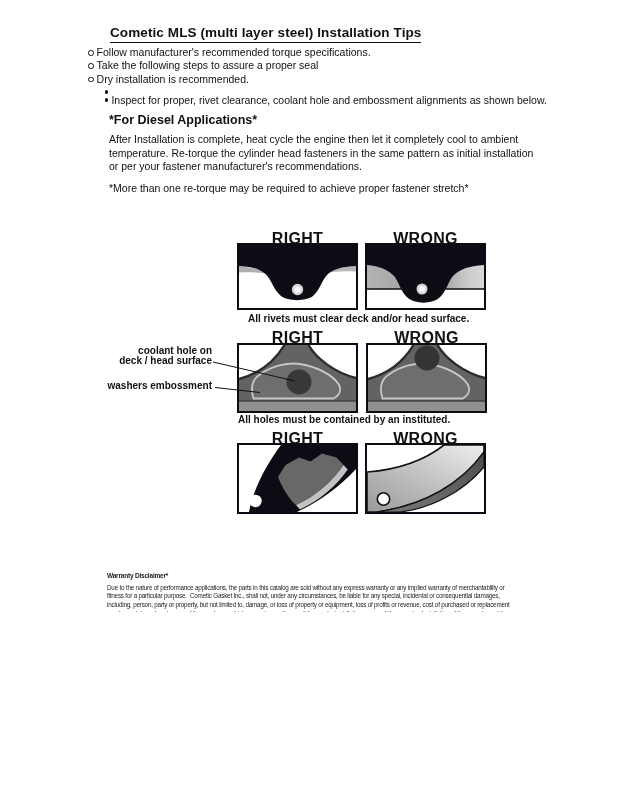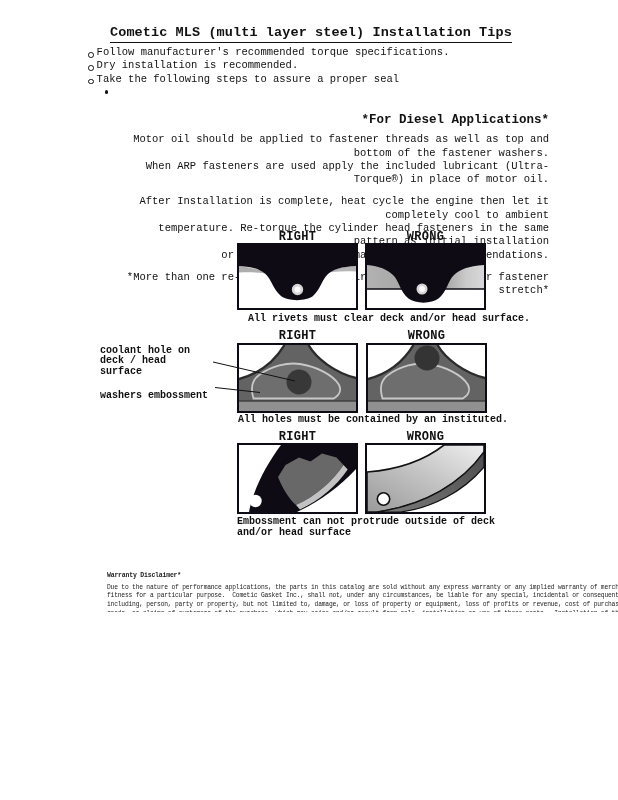--- a/index.html
+++ b/index.html
@@ -1,38 +1,38 @@
 <!DOCTYPE html>
 <html><head>
 <meta charset="utf-8">
 <style>
   html,body{margin:0;padding:0;background:#ffffff;}
   .page{
     position:relative;width:618px;height:612px;background:#ffffff;
-    font-family:Liberation Mono, monospace;color:#111;
+    font-family:Liberation Sans, sans-serif;color:#111;
     overflow:hidden;
   }
   .pre{white-space:pre-line;}
   .title{
     position:absolute;left:110px;top:25px;font-size:13.5px;font-weight:bold;
     border-bottom:1.6px solid #111;padding-bottom:2px;letter-spacing:.1px;white-space:pre;
   }
   .bullets{position:absolute;left:88px;top:46px;width:470px;font-size:10.5px;line-height:13.3px;}
-  .b-row{display:flex;align-items:center;white-space:pre;}
+  .b-row{display:flex;align-items:flex-start;white-space:pre;}
   .b-dot{width:3.6px;height:3.6px;border:1px solid #111;border-radius:50%;margin:4.2px 3px 0 0;flex:0 0 auto;}
   .sb-row{display:flex;align-items:flex-start;padding-left:17px;white-space:pre;}
   .sb-dot{width:3.4px;height:3.4px;background:#111;border-radius:50%;margin:4.6px 3px 0 0;flex:0 0 auto;}
-  .diesel{position:absolute;left:109px;top:114px;width:440px;font-size:10.5px;line-height:13.3px;text-align:right;}
+  .diesel{position:absolute;left:109px;top:114px;width:440px;font-size:10.5px;line-height:13.3px;}
   .diesel .head{font-size:12.5px;font-weight:bold;margin-bottom:6px;}
   .diesel p{margin:0 0 9px 0;}
-  .fig-label{position:absolute;font-size:12px;font-weight:bold;text-align:center;width:121px;letter-spacing:.3px;}
+  .fig-label{position:absolute;font-size:16px;font-weight:bold;text-align:center;width:121px;letter-spacing:.3px;}
   .fbox{position:absolute;width:121px;border:2px solid #0e0b14;background:#fff;box-sizing:border-box;}
   .fbox svg{display:block;width:100%;height:100%;}
   .caption{position:absolute;font-size:10px;font-weight:bold;line-height:11px;}
-  .side-labels{position:absolute;left:100px;top:346px;width:112px;
+  .side-labels{position:absolute;left:100px;top:346px;width:112px;text-align:right;
     font-size:10px;font-weight:bold;line-height:10.4px;}
   .side-labels .lbl2{margin-top:14px;}
   .leader{position:absolute;left:110px;top:340px;pointer-events:none;}
   .legal{position:absolute;left:107px;top:572px;width:450px;font-size:6.3px;line-height:8.7px;
     letter-spacing:-0.2px;color:#1c1c1c;}
   .legal .lhead{font-weight:bold;font-size:6.5px;margin-bottom:3px;}
   .legal div.para{white-space:pre;margin-bottom:6px;}
   .pgnum{position:absolute;left:388px;top:761px;font-size:12px;color:#222;}
 </style>
 </head>
@@ -42,35 +42,37 @@
 
   <div class="title">Cometic MLS (multi layer steel) Installation Tips</div>
 
   <div class="bullets">
     <div class="b-row">
       <span class="b-dot"></span>
       <span>Follow manufacturer's recommended torque specifications.</span>
     </div>
     <div class="b-row">
       <span class="b-dot"></span>
-      <span>Dry installation is recommended.</span>
+      <span>Take the following steps to assure a proper seal</span>
     </div>
     <div class="b-row">
       <span class="b-dot"></span>
-      <span>Take the following steps to assure a proper seal</span>
+      <span>Dry installation is recommended.</span>
     </div>
     <div class="sb-row">
       <span class="sb-dot"></span>
     </div>
+    <div class="sb-row">
+      <span class="sb-dot"></span>
+      <span>Inspect for proper, rivet clearance, coolant hole and embossment alignments as shown below.</span>
+    </div>
   </div>
 
   <div class="diesel">
     <div class="head">*For Diesel Applications*</div>
-    <p class="pre">Motor oil should be applied to fastener threads as well as top and bottom of the fastener washers.
-When ARP fasteners are used apply the included lubricant (Ultra-Torque®) in place of motor oil.</p>
     <p class="pre">After Installation is complete, heat cycle the engine then let it completely cool to ambient
 temperature. Re-torque the cylinder head fasteners in the same pattern as initial installation
 or per your fastener manufacturer's recommendations.</p>
     <p class="pre">*More than one re-torque may be required to achieve proper fastener stretch*</p>
   </div>
 
   <div class="fig-label" style="left:237px;top:230px;">RIGHT</div>
   <div class="fig-label" style="left:365px;top:230px;">WRONG</div>
 
   <div class="fbox" style="left:237px;top:243px;height:67px;">
@@ -175,22 +177,20 @@
           <stop offset="1" stop-color="#4c4c4c"></stop>
         </linearGradient>
       </defs>
       <rect x="0" y="0" width="117" height="67" fill="#ffffff"></rect>
       <path d="M0 27 C31 24.5 58 15 77 0 H117 V7 C94.5 38.5 58 60 10 67 H0 Z" fill="url(#g3w)" stroke="#111" stroke-width="1.6"></path>
       <path d="M10 67 C58 60 94.5 38.5 117 7 V22 C96 47 64 63.5 33 67 Z" fill="url(#g3s)" stroke="#111" stroke-width="1.2"></path>
       <circle cx="16.5" cy="54" r="6.2" fill="#ffffff" stroke="#111" stroke-width="1.6"></circle>
     </svg>
   </div>
 
-  <div class="caption pre" style="left:237px;top:516px;">Embossment can not protrude outside of deck
-and/or head surface</div>
 
   <div class="legal">
     <div class="lhead">Warranty Disclaimer*</div>
     <div class="para">Due to the nature of performance applications, the parts in this catalog are sold without any express warranty or any implied warranty of merchantability or
 fitness for a particular purpose.  Cometic Gasket Inc., shall not, under any circumstances, be liable for any special, incidental or consequential damages,
 including, person, party or property, but not limited to, damage, or loss of property or equipment, loss of profits or revenue, cost of purchased or replacement
 goods, or claims of customers of the purchase, which may arise and/or result from sale, installation or use of these parts.  Installation of these parts could
 adversely affect the motor manufacturers warranty coverage.</div>
     <div class="para">VENUE-The agreed upon venue, in the event of dispute whatsoever between the parties, whether instituted by either party, including, but not limited to,
 contract terms, payment terms, delivery, type, defects, sufficiency of product, shall be the Court of Common Pleas, Lake County, Ohio or the Painesville

